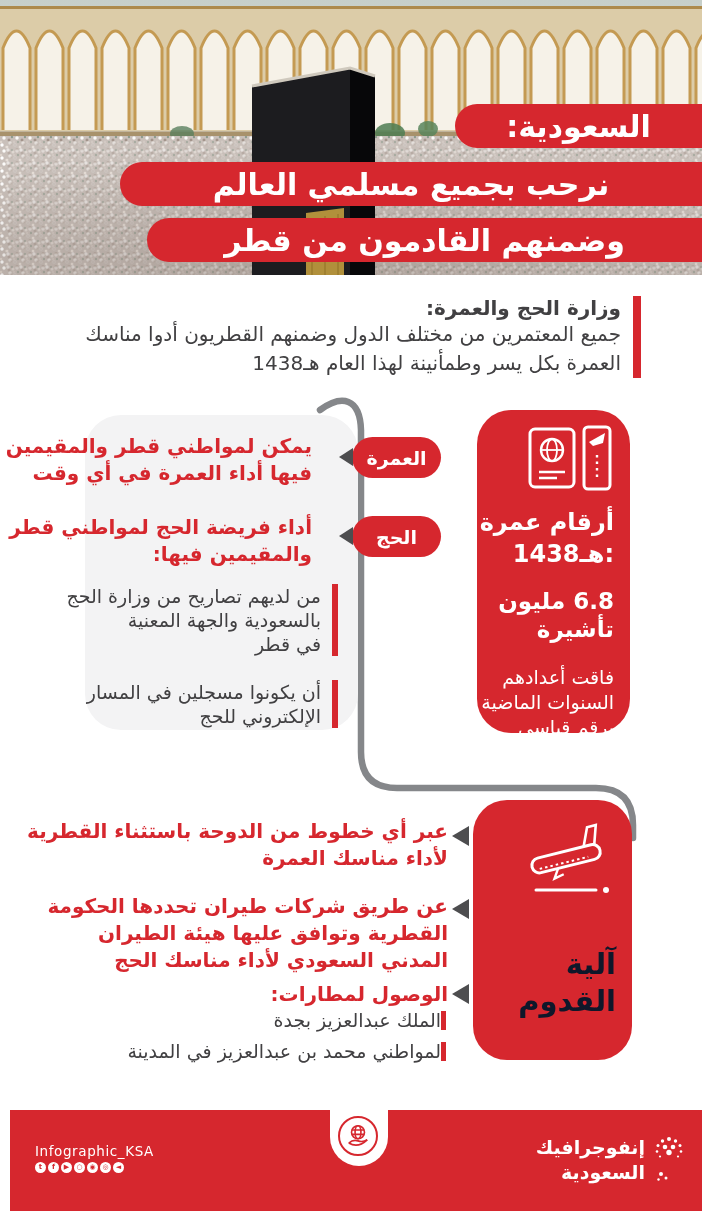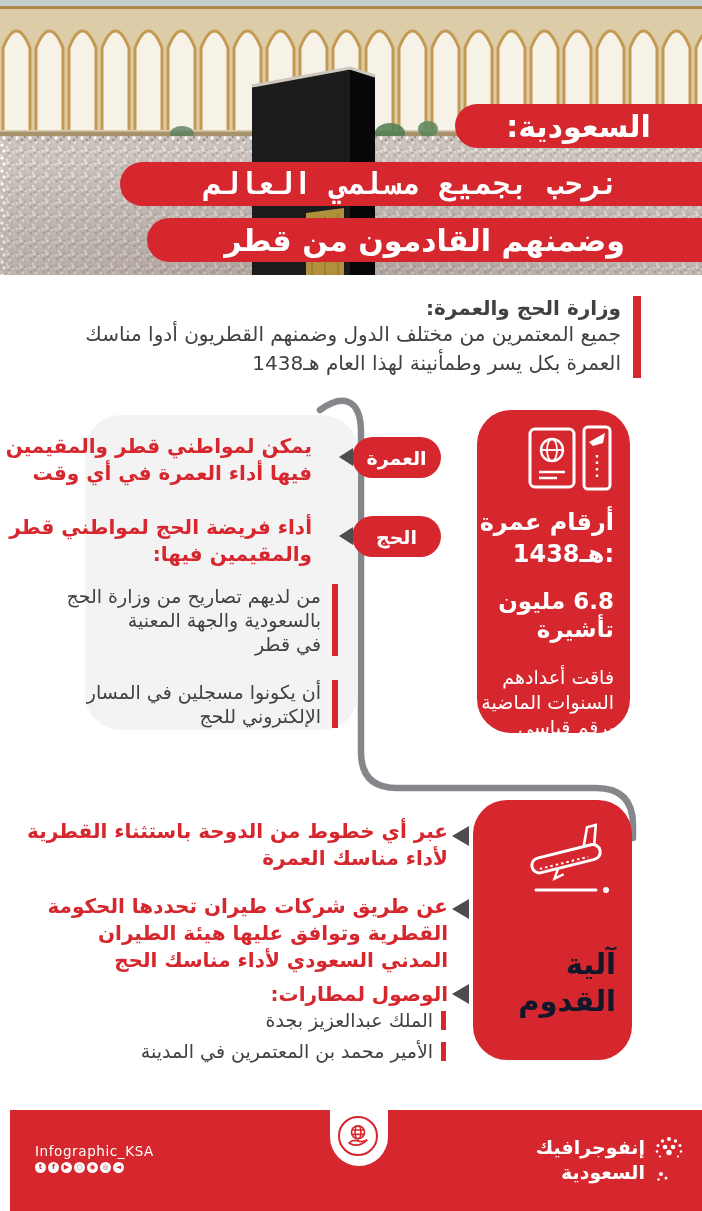--- a/index.html
+++ b/index.html
@@ -11,21 +11,21 @@
   }
   html,body{margin:0;padding:0;background:#fff;}
   .page{position:relative;width:702px;height:1211px;background:#fff;overflow:hidden;
         font-family:"DejaVu Sans",sans-serif;-webkit-font-smoothing:antialiased;}
   
   .photo{position:absolute;left:0;top:0;width:702px;height:294px;}
   .hdr-row{position:absolute;right:0;height:44px;background:var(--red);color:#fff;
            font-weight:bold;border-radius:22px 0 0 22px;direction:rtl;
            display:flex;align-items:center;justify-content:center;z-index:3;}
   .hdr-1{top:104px;left:455px;font-size:30px;}
-  .hdr-2{top:162px;left:120px;font-size:30px;font-family:Liberation Mono, monospace;}
+  .hdr-2{top:162px;left:120px;font-size:30px;}
   .hdr-3{top:218px;left:147px;font-size:30px;}
   
   .ministry{position:absolute;top:296px;right:61px;display:flex;gap:12px;direction:rtl;z-index:2;}
   .red-vbar{width:8px;background:var(--red);flex:0 0 auto;}
   .ministry-title{font-size:20px;font-weight:bold;color:var(--dark);text-align:right;}
   .ministry-body{font-size:20px;line-height:29px;color:var(--dark);text-align:right;white-space:pre-line;}
   
   .perm-box{position:absolute;left:85px;top:415px;width:273px;height:315px;
             background:var(--panel);border-radius:36px;z-index:1;}
   .connector{position:absolute;left:0;top:380px;z-index:1;pointer-events:none;}
@@ -67,21 +67,21 @@
   .arr-1{top:818px;}
   .arr-2{top:893px;}
   .arr-airports-title{top:981px;}
   .tri{position:absolute;left:452px;width:0;height:0;z-index:3;
        border-top:10px solid transparent;border-bottom:10px solid transparent;
        border-right:17px solid var(--tri-gray);}
   .tri-1{top:826px;}
   .tri-2{top:899px;}
   .tri-3{top:984px;}
   .airports{position:absolute;right:256px;top:1008px;direction:rtl;z-index:2;}
-  .airport-row{display:flex;gap:8px;margin-bottom:6px;direction:rtl;}
+  .airport-row{display:flex;margin-bottom:6px;direction:rtl;}
   .airport-bar{width:5px;height:19px;background:var(--red);margin-top:3px;flex:0 0 auto;}
   .airport-name{font-size:19px;line-height:25px;color:var(--dark);text-align:right;}
   
   .footer{position:absolute;left:10px;top:1110px;width:702px;height:101px;background:var(--red);}
   .handle{position:absolute;left:25px;top:33px;color:#fff;font-size:13.5px;letter-spacing:.6px;}
   .socials{position:absolute;left:25px;top:52px;display:flex;gap:2px;}
   .soc{width:11px;height:11px;border-radius:50%;background:#fff;color:var(--red);
        font-size:7px;line-height:11px;text-align:center;font-weight:bold;overflow:hidden;}
   .notch{position:absolute;left:320px;top:0;width:58px;height:56px;background:#fff;
          border-radius:0 0 29px 29px;}
@@ -232,21 +232,21 @@
   <div class="tri tri-3"></div>
   <div class="arr-item arr-airports-title">الوصول لمطارات:</div>
 
   <div class="airports">
     <div class="airport-row">
       <div class="airport-bar"></div>
       <div class="airport-name">الملك عبدالعزيز بجدة</div>
     </div>
     <div class="airport-row">
       <div class="airport-bar"></div>
-      <div class="airport-name">الأمير محمد بن المعتمرين في المدينة</div>
+      <div class="airport-name">لمواطني محمد بن عبدالعزيز في المدينة</div>
     </div>
   </div>
 
   <div class="footer">
     <div class="handle">Infographic_KSA</div>
     <div class="socials" id="socials">
         <span class="soc">t</span>
         <span class="soc">f</span>
         <span class="soc">▶</span>
         <span class="soc">○</span>

